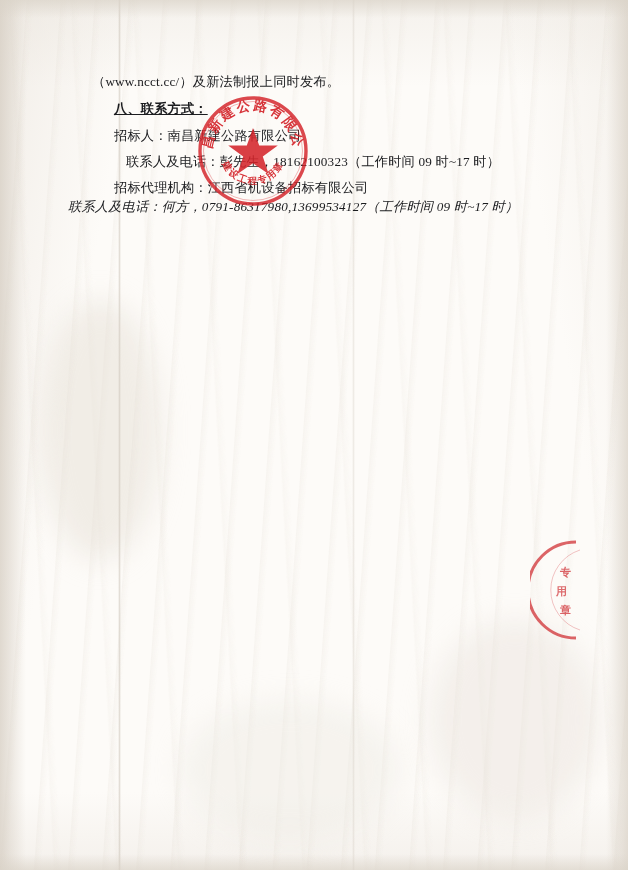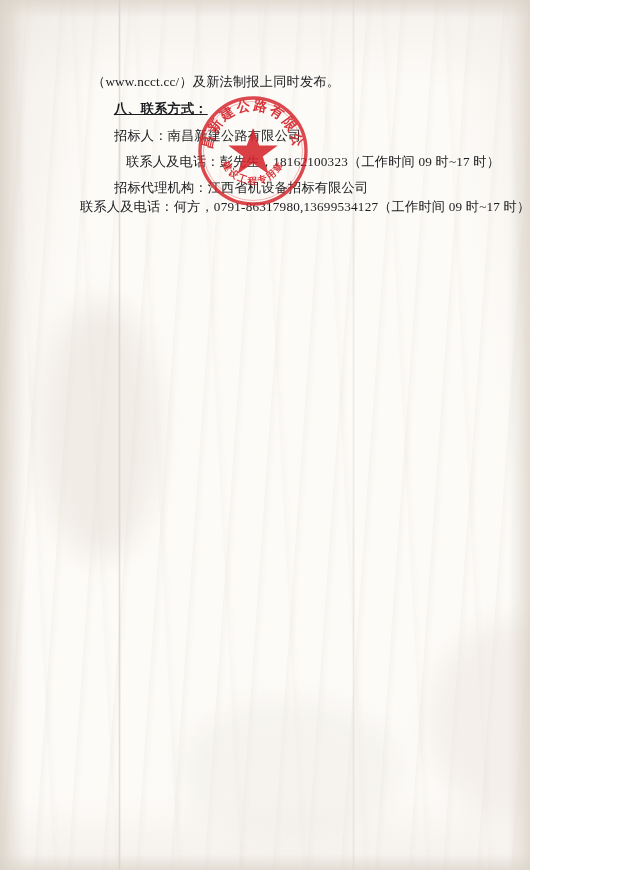--- a/index.html
+++ b/index.html
@@ -9,21 +9,21 @@
   }
   body {
     width: 628px;
     height: 870px;
     overflow: hidden;
     font-family: "Liberation Serif", serif;
   }
 
   #page {
     position: relative;
-    width: 530px;
+    width: 628px;
     height: 870px;
     background: #fdfbf8;
     overflow: hidden;
   }
 
   
   .paper-tint {
     position: absolute;
     inset: 0;
     background:
@@ -101,21 +101,21 @@
     font-size: 13.2px;
     line-height: 1.2;
     letter-spacing: 0.2px;
     color: #1b1c1f;
   }
   .ln1 { left: 92px;  top: 74px; }
   .ln2 { left: 114px; top: 101px; font-weight: bold; text-decoration: underline; }
   .ln3 { left: 114px; top: 128px; }
   .ln4 { left: 126px; top: 154px; }
   .ln5 { left: 114px; top: 180px; }
-  .ln6 { left: 80px;  top: 199px; }
+  .ln6 { left: 68px;  top: 199px; font-style: italic; }
 
   
   .seal {
     position: absolute;
     left: 196px;
     top: 94px;
     width: 114px;
     height: 114px;
     pointer-events: none;
     opacity: 0.92;

